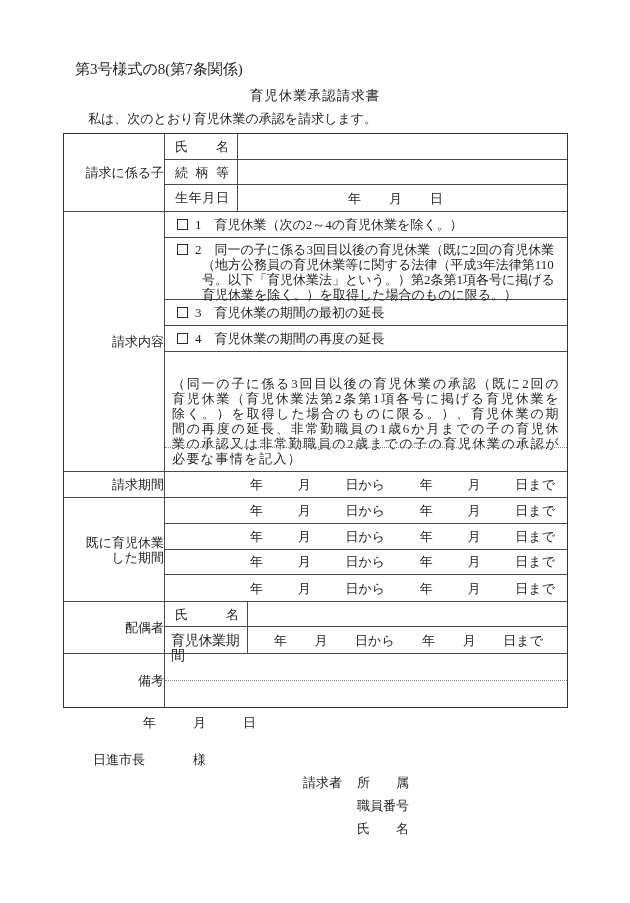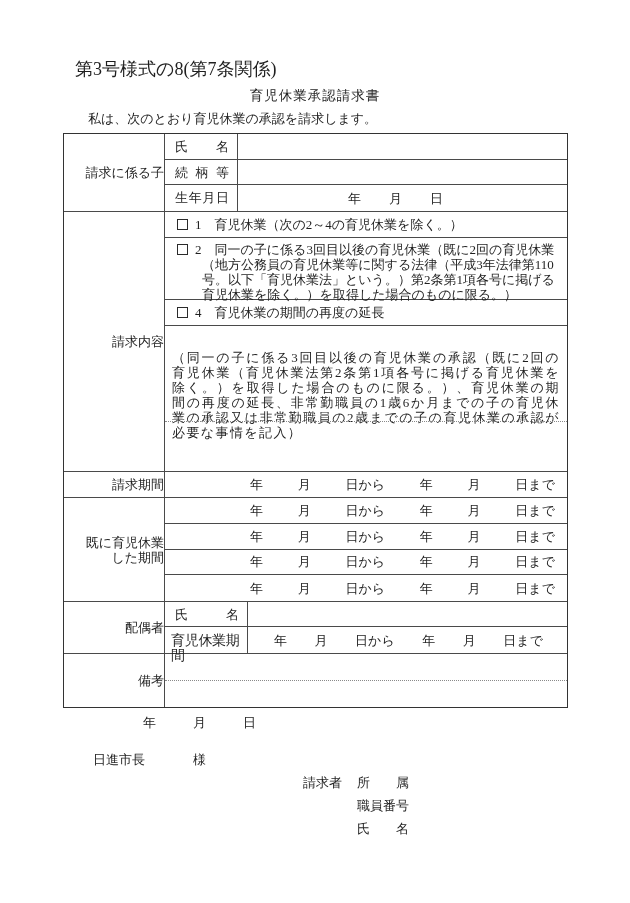--- a/index.html
+++ b/index.html
@@ -7,21 +7,21 @@
   .page {
     position:relative;
     width:630px; height:903px;
     background:#ffffff;
     color:#1f1f1f;
     font-family:"Liberation Serif","DejaVu Serif",serif;
     font-size:13px;
     line-height:15px;
     overflow:hidden;
   }
-  .formno { padding:62px 0 0 75px; font-size:18px; }
+  .formno { padding:62px 0 0 75px; font-size:15px; }
   .title  { text-align:center; margin-top:11px; font-size:13.5px; letter-spacing:1px; }
   .intro  { margin:8px 0 7px 88px; }
 
   
   .tbl { margin-left:63px; width:505px; border:1px solid #333; }
   .sect { display:flex; border-bottom:1px solid #4a4a4a; }
   .sect.last { border-bottom:none; }
   .lbl {
     width:101px; flex:none; border-right:1px solid #4a4a4a;
     padding-left:9px; display:flex; flex-direction:column; justify-content:center;align-items:flex-end;
@@ -110,20 +110,25 @@
             <span class="cbox"></span><span class="optnum">1</span><span>育児休業（次の2～4の育児休業を除く。）</span>
           </div>
         </div>
         <div class="crow h62">
           <div class="opt">
             <span class="cbox"></span><span class="optnum">2</span><span>同一の子に係る3回目以後の育児休業（既に2回の育児休業（地方公務員の育児休業等に関する法律（平成3年法律第110号。以下「育児休業法」という。）第2条第1項各号に掲げる育児休業を除く。）を取得した場合のものに限る。）</span>
           </div>
         </div>
         <div class="crow h26">
           <div class="opt">
+            <span class="cbox"></span><span class="optnum">3</span><span>育児休業の期間の最初の延長</span>
+          </div>
+        </div>
+        <div class="crow h26">
+          <div class="opt">
             <span class="cbox"></span><span class="optnum">4</span><span>育児休業の期間の再度の延長</span>
           </div>
         </div>
         <div class="notewrap">
           <div class="notetext">（同一の子に係る3回目以後の育児休業の承認（既に2回の育児休業（育児休業法第2条第1項各号に掲げる育児休業を除く。）を取得した場合のものに限る。）、育児休業の期間の再度の延長、非常勤職員の1歳6か月までの子の育児休業の承認又は非常勤職員の2歳までの子の育児休業の承認が必要な事情を記入）</div>
           <div class="dotline" style="top:95px"></div>
           <div class="noteblank"></div>
         </div>
       </div>
     </div>

